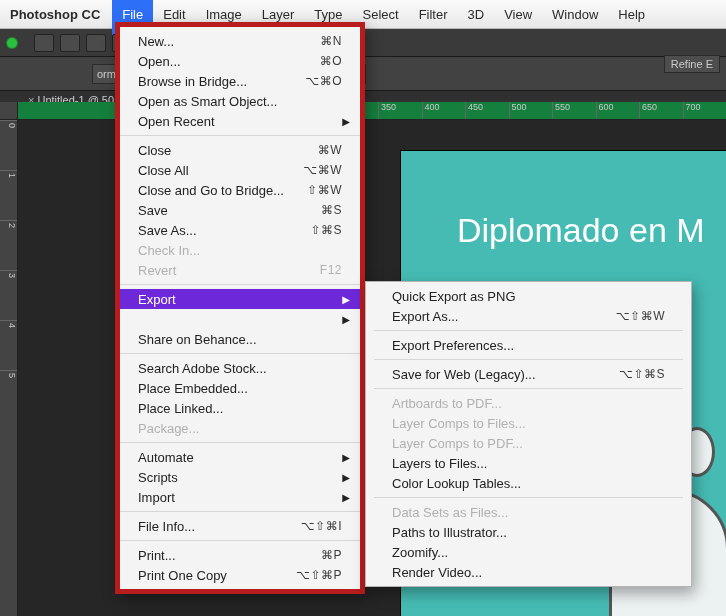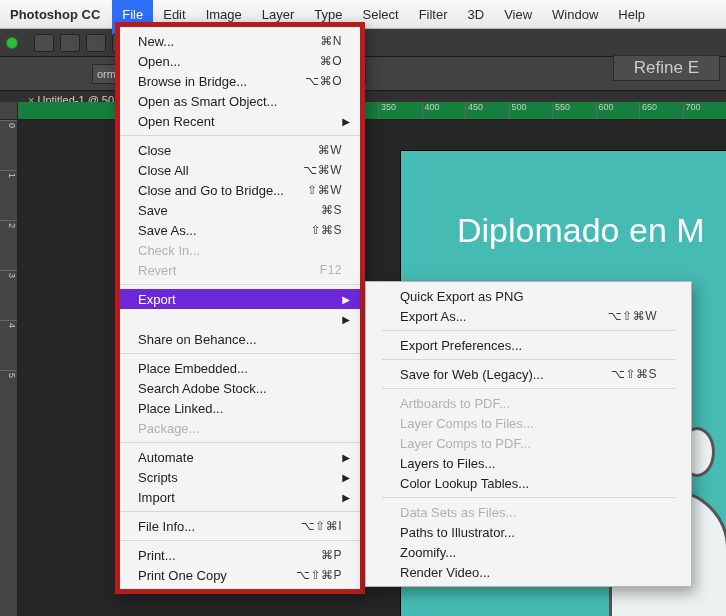--- a/index.html
+++ b/index.html
@@ -10,21 +10,21 @@
 .menubar .mitem { padding: 16px 10px; cursor: default; }
 .menubar .mitem.open { background: #2e6ff7; color: #fff; }
 
 .toolbar { height: 28px; background: #3a3a3a; border-bottom: 1px solid #1a1a1a; display: flex; align-items: center; padding: 0 6px; gap: 6px; }
 .dot { width: 12px; height: 12px; border-radius: 50%; background: #2bbf3f; margin-right: 10px; border: 1px solid rgba(0,0,0,.3); }
 .tbicon { width: 20px; height: 18px; background: #4b4b4b; border: 1px solid #222; border-radius: 2px; }
 .optbar { height: 34px; background: #424242; border-bottom: 1px solid #1a1a1a; display: flex; align-items: center; gap: 10px; padding: 0 360px 0 10px; color: #bdbdbd; font-size: 12px; justify-content: flex-end; }
 .optbar .field { display: flex; align-items: center; gap: 6px; }
 .optbar input { width: 50px; height: 20px; background: #4d4d4d; border: 1px solid #2a2a2a; color: #ccc; font-size: 11px; padding: 0 4px; }
 .optbar select { background: #4d4d4d; color: #ccc; border: 1px solid #2a2a2a; height: 20px; font-size: 11px; }
-.optbar .rbtn { position: absolute; right: 6px; top: 55px; background: #4d4d4d; color: #ccc; border: 1px solid #2a2a2a; padding: 2px 20px; font-size: 17px; }
+.optbar .rbtn { position: absolute; right: 6px; top: 55px; background: #4d4d4d; color: #ccc; border: 1px solid #2a2a2a; padding: 2px 6px; font-size: 11px; }
 
 .tabbar { height: 18px; background: #303030; display: flex; align-items: center; padding-left: 20px; font-size: 11px; color: #ccc; border-bottom: 1px solid #1a1a1a; }
 .tabbar .x { margin-left: 8px; color: #aaa; }
 
 .canvas-area { position: absolute; top: 102px; left: 0; right: 0; bottom: 0; background: #262626; }
 .ruler-h { position: absolute; top: 0; left: 18px; right: 0; height: 18px; background: #15803d; border-bottom: 1px solid #222; display: flex; color: #c9c9c9; font-size: 9px; }
 .ruler-h span { width: 50px; text-align: left; padding-left: 2px; border-left: 1px solid #666; }
 .ruler-v { position: absolute; top: 18px; left: 0; width: 18px; bottom: 0; background: #444; border-right: 1px solid #222; display: flex; flex-direction: column; color: #c9c9c9; font-size: 9px; }
 .ruler-v span { height: 50px; writing-mode: vertical-rl; padding-top: 2px; border-top: 1px solid #666; }
 .ruler-corner { position: absolute; top: 0; left: 0; width: 18px; height: 18px; background: #444; border-right: 1px solid #222; border-bottom: 1px solid #222; }
@@ -40,21 +40,21 @@
 .dropdown .row { display: flex; align-items: center; height: 20px; padding: 0 18px 0 18px; cursor: default; position: relative; }
 .dropdown .row .label { flex: 1; }
 .dropdown .row .sc { color: #3a3a3a; font-size: 12px; letter-spacing: 0.5px; }
 .dropdown .row.disabled { color: #b1b1b1; }
 .dropdown .row.disabled .sc { color: #b1b1b1; }
 .dropdown .row.highlight { background: #6d28d9; color: #fff; }
 .dropdown .row .arrow { position: absolute; right: 10px; font-size: 10px; }
 .dropdown .row.highlight .arrow { color: #fff; }
 .dropdown hr { border: none; border-top: 1px solid #d6d6d6; margin: 4px 0; }
 
-.submenu { position: absolute; top: 281px; left: 365px; width: 327px; background: #f4f4f4; border: 1px solid #b5b5b5; box-shadow: 3px 6px 14px rgba(0,0,0,.35); font-size: 13px; color: #222; padding: 4px 16px; }
+.submenu { position: absolute; top: 281px; left: 365px; width: 327px; background: #f4f4f4; border: 1px solid #b5b5b5; box-shadow: 3px 6px 14px rgba(0,0,0,.35); font-size: 13px; color: #222; padding: 4px 8px; }
 .submenu .row { display: flex; align-items: center; height: 20px; padding: 0 18px; cursor: default; }
 .submenu .row .label { flex: 1; }
 .submenu .row .sc { color: #3a3a3a; font-size: 12px; letter-spacing: 0.5px; }
 .submenu .row.disabled { color: #b1b1b1; }
 .submenu hr { border: none; border-top: 1px solid #d6d6d6; margin: 4px 0; }
 </style>
 </head>
 <body>
 
 <div class="menubar">
@@ -186,24 +186,24 @@
       <span class="arrow">▶</span>
     </div>
     <div class="row">
       <span class="arrow">▶</span>
     </div>
     <div class="row">
       <span class="label">Share on Behance...</span>
     </div>
     <hr>
     <div class="row">
+      <span class="label">Search Adobe Stock...</span>
+    </div>
+    <div class="row">
       <span class="label">Place Embedded...</span>
-    </div>
-    <div class="row">
-      <span class="label">Search Adobe Stock...</span>
     </div>
     <div class="row">
       <span class="label">Place Linked...</span>
     </div>
     <div class="row disabled">
       <span class="label">Package...</span>
     </div>
     <hr>
     <div class="row">
       <span class="label">Automate</span>

